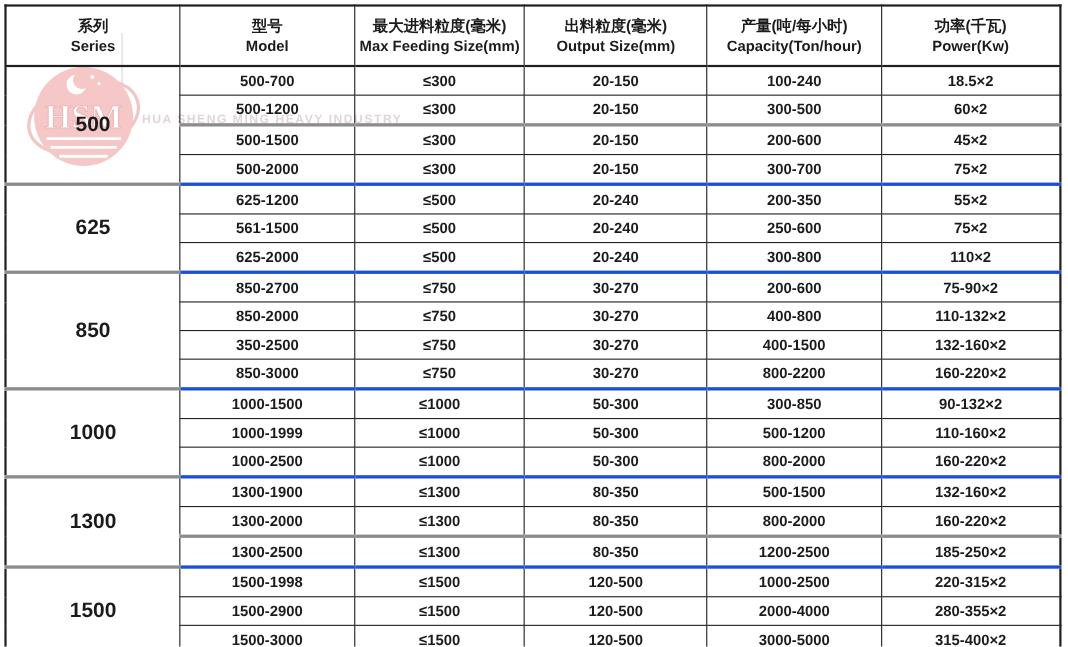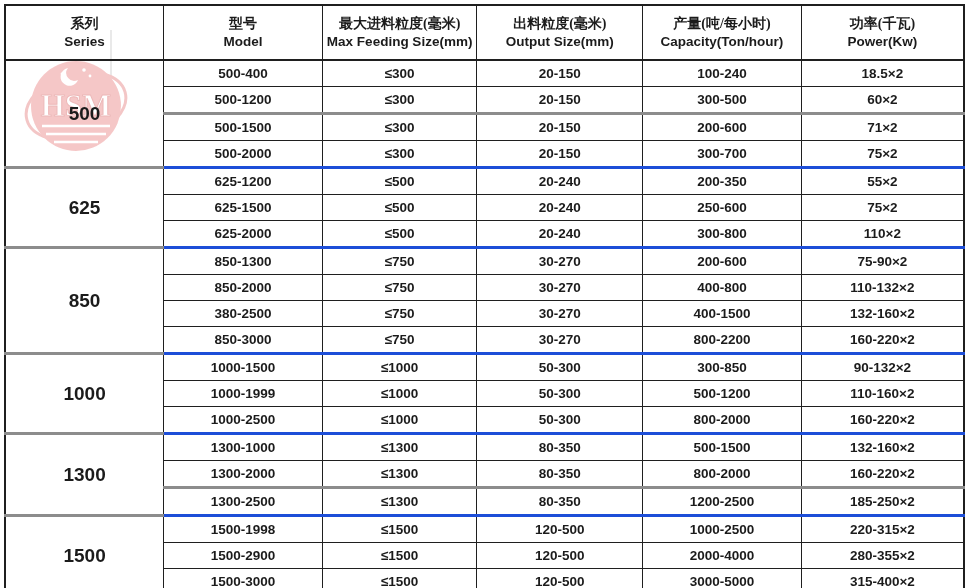--- a/index.html
+++ b/index.html
@@ -80,21 +80,21 @@
     color: #1b1b1b;
     font-weight: bold;
     padding: 0;
     overflow: hidden;
   }
   thead th {
     height: 53px;
     border-bottom: 2px solid #1f1f1f;
     font-size: 13.5px;
   }
-  thead .zh { font-size: 14px; line-height: 19px; font-family: Liberation Serif, serif; }
+  thead .zh { font-size: 14px; line-height: 19px; }
   thead .en { font-size: 13.5px; line-height: 18px; }
   tbody td {
     height: 25px;
     font-size: 13.5px;
     border-bottom: 1px solid #1f1f1f;
   }
   tbody td.series-cell {
     font-size: 19px;
     border-bottom: 3px solid #8c8c8c;
   }
@@ -113,20 +113,21 @@
       <circle cx="52" cy="60" r="45" fill="#f0a6a6"></circle>
       <path d="M44 22 a9 9 0 1 0 10 12 a8 8 0 0 1 -10 -12 z" fill="#ffffff"></path>
       <circle cx="60" cy="24" r="1.8" fill="#ffffff"></circle>
       <circle cx="66" cy="30" r="1.4" fill="#ffffff"></circle>
       <circle cx="38" cy="28" r="1.4" fill="#ffffff"></circle>
       <text x="52" y="70" text-anchor="middle" font-family="Liberation Serif, DejaVu Serif, serif" font-size="31" font-weight="bold" fill="#ffffff" stroke="#e28d8d" stroke-width="1">HSM</text>
       <path d="M18 80 H86" stroke="#ffffff" stroke-width="2.6"></path>
       <path d="M22 88 H82" stroke="#ffffff" stroke-width="2.6"></path>
       <path d="M30 96 H74" stroke="#ffffff" stroke-width="2.6"></path>
     </svg>
+    <div class="wm-caption">HUA SHENG MING HEAVY INDUSTRY</div>
   </div>
 
   <div class="tbl-wrap">
     <table class="spec">
       <colgroup>
         <col style="width:158px">
         <col style="width:158px">
         <col style="width:154px">
         <col style="width:165px">
         <col style="width:158px">
@@ -156,86 +157,86 @@
           </th>
           <th>
             <div class="zh">功率(千瓦)</div>
             <div class="en">Power(Kw)</div>
           </th>
         </tr>
       </thead>
       <tbody id="spec-body">
           <tr>
             <td class="series-cell" rowspan="4">500</td>
-            <td>500-400</td>
+            <td>500-700</td>
             <td>≤300</td>
             <td>20-150</td>
             <td>100-240</td>
             <td>18.5×2</td>
           </tr>
           <tr class="heavy-sep">
             <td>500-1200</td>
             <td>≤300</td>
             <td>20-150</td>
             <td>300-500</td>
             <td>60×2</td>
           </tr>
           <tr>
             <td>500-1500</td>
             <td>≤300</td>
             <td>20-150</td>
             <td>200-600</td>
-            <td>71×2</td>
+            <td>45×2</td>
           </tr>
           <tr class="group-end">
             <td>500-2000</td>
             <td>≤300</td>
             <td>20-150</td>
             <td>300-700</td>
             <td>75×2</td>
           </tr>
           <tr>
             <td class="series-cell" rowspan="3">625</td>
             <td>625-1200</td>
             <td>≤500</td>
             <td>20-240</td>
             <td>200-350</td>
             <td>55×2</td>
           </tr>
           <tr>
-            <td>625-1500</td>
+            <td>561-1500</td>
             <td>≤500</td>
             <td>20-240</td>
             <td>250-600</td>
             <td>75×2</td>
           </tr>
           <tr class="group-end">
             <td>625-2000</td>
             <td>≤500</td>
             <td>20-240</td>
             <td>300-800</td>
             <td>110×2</td>
           </tr>
           <tr>
             <td class="series-cell" rowspan="4">850</td>
-            <td>850-1300</td>
+            <td>850-2700</td>
             <td>≤750</td>
             <td>30-270</td>
             <td>200-600</td>
             <td>75-90×2</td>
           </tr>
           <tr>
             <td>850-2000</td>
             <td>≤750</td>
             <td>30-270</td>
             <td>400-800</td>
             <td>110-132×2</td>
           </tr>
           <tr>
-            <td>380-2500</td>
+            <td>350-2500</td>
             <td>≤750</td>
             <td>30-270</td>
             <td>400-1500</td>
             <td>132-160×2</td>
           </tr>
           <tr class="group-end">
             <td>850-3000</td>
             <td>≤750</td>
             <td>30-270</td>
             <td>800-2200</td>
@@ -258,21 +259,21 @@
           </tr>
           <tr class="group-end">
             <td>1000-2500</td>
             <td>≤1000</td>
             <td>50-300</td>
             <td>800-2000</td>
             <td>160-220×2</td>
           </tr>
           <tr>
             <td class="series-cell" rowspan="3">1300</td>
-            <td>1300-1000</td>
+            <td>1300-1900</td>
             <td>≤1300</td>
             <td>80-350</td>
             <td>500-1500</td>
             <td>132-160×2</td>
           </tr>
           <tr class="heavy-sep">
             <td>1300-2000</td>
             <td>≤1300</td>
             <td>80-350</td>
             <td>800-2000</td>

